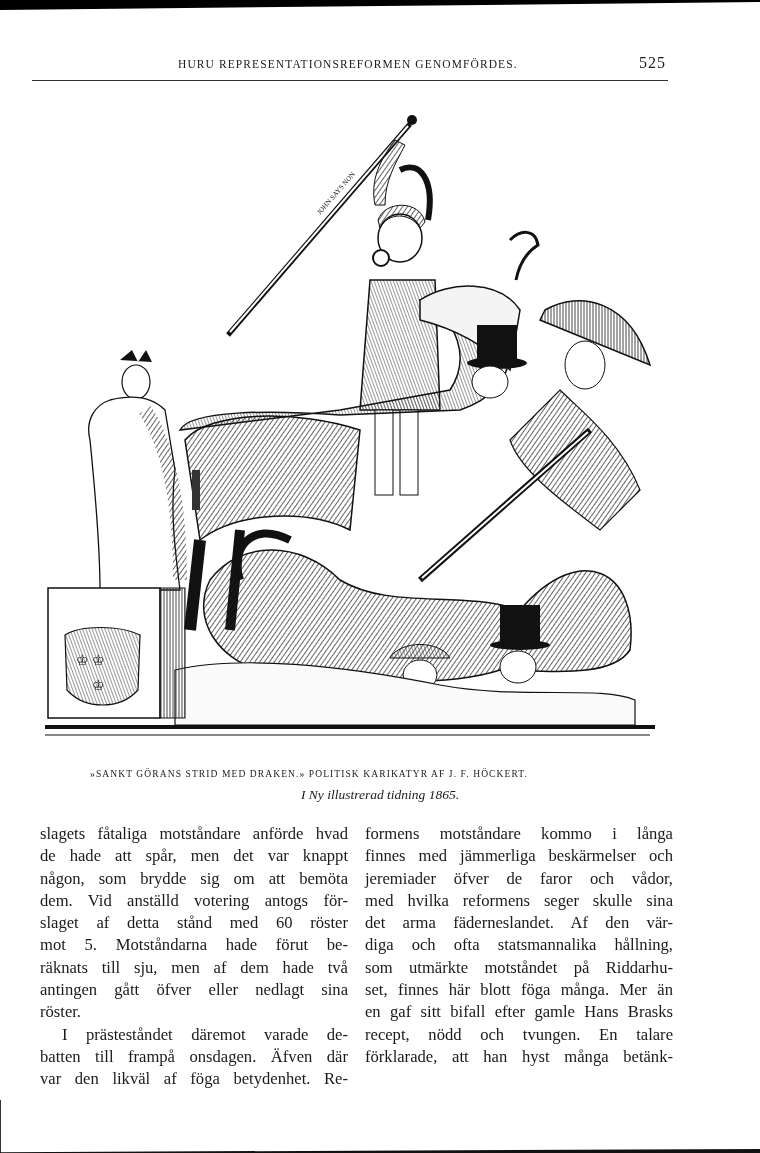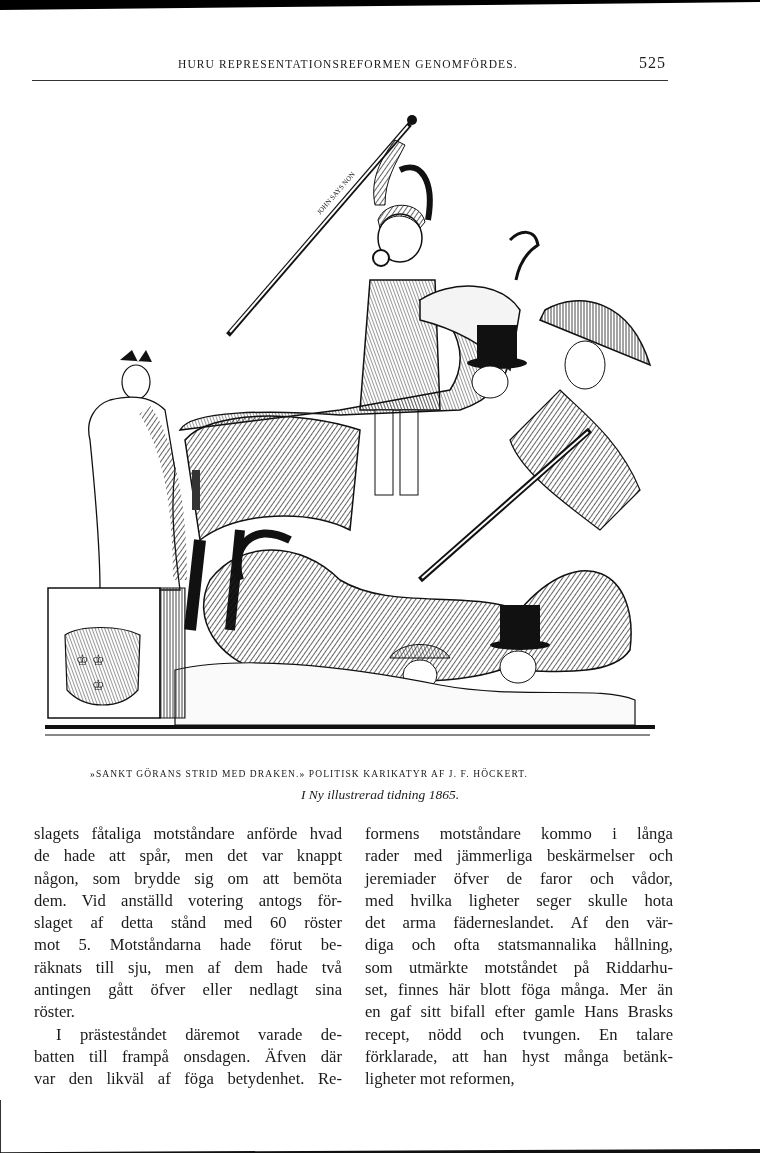--- a/index.html
+++ b/index.html
@@ -32,21 +32,21 @@
     font-size: 9.5px; letter-spacing: 1.1px;
   }
   .caption-source {
     position: absolute; left: 0; width: 760px; top: 787px; text-align: center;
     font-size: 13.5px; font-style: italic;
   }
   .column {
     position: absolute; top: 823px; width: 308px; font-size: 16.6px; line-height: 22.3px;
     text-align: justify;
   }
-  .col-left { left: 34px; }
+  .col-left { left: 40px; }
   .col-right { left: 365px; }
   .line { display: block; text-align-last: justify; white-space: nowrap; }
   .line.last { text-align-last: left; }
   .indent { padding-left: 22px; }
 </style>
 </head>
 <body>
 
 <div class="scan-top"></div>
 <div class="scan-left"></div>
@@ -154,24 +154,23 @@
   <span class="line">räknats till sju, men af dem hade två</span>
   <span class="line">antingen gått öfver eller nedlagt sina</span>
   <span class="line last">röster.</span>
   <span class="line indent">I prästeståndet däremot varade de-</span>
   <span class="line">batten till frampå onsdagen. Äfven där</span>
   <span class="line">var den likväl af föga betydenhet. Re-</span>
 </div>
 
 <div class="column col-right">
   <span class="line">formens motståndare kommo i långa</span>
-  <span class="line">rader med jämmerliga beskärmelser och</span>
+  <span class="line">finnes med jämmerliga beskärmelser och</span>
   <span class="line">jeremiader öfver de faror och vådor,</span>
-  <span class="line">med hvilka ligheter seger skulle hota</span>
+  <span class="line">med hvilka reformens seger skulle sina</span>
   <span class="line">det arma fäderneslandet. Af den vär-</span>
   <span class="line">diga och ofta statsmannalika hållning,</span>
   <span class="line">som utmärkte motståndet på Riddarhu-</span>
   <span class="line">set, finnes här blott föga många. Mer än</span>
   <span class="line">en gaf sitt bifall efter gamle Hans Brasks</span>
   <span class="line">recept, nödd och tvungen. En talare</span>
   <span class="line">förklarade, att han hyst många betänk-</span>
-  <span class="line last">ligheter mot reformen,</span>
 </div>
 
 </body></html>

